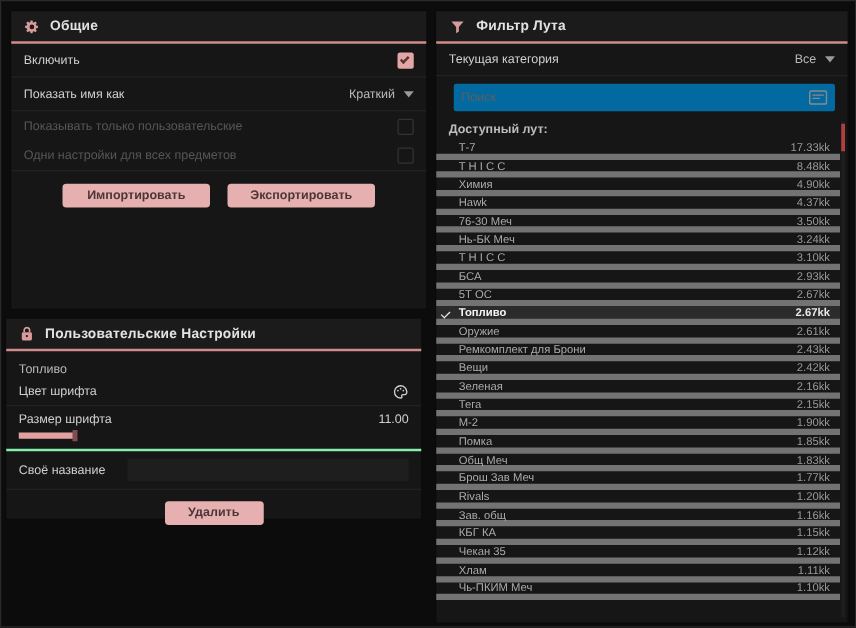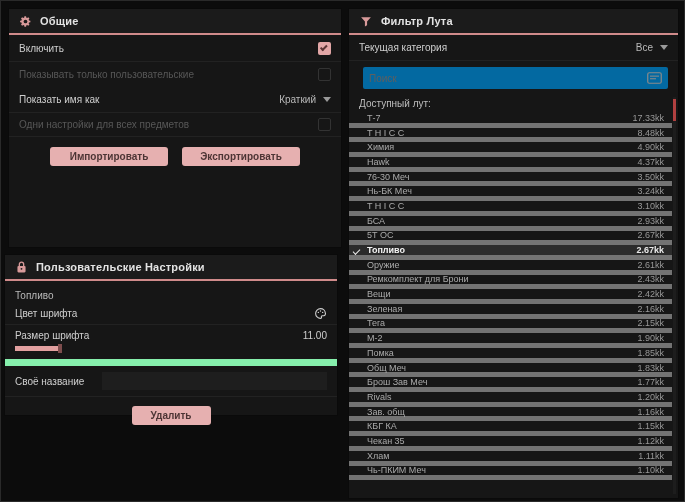--- a/index.html
+++ b/index.html
@@ -76,21 +76,21 @@
     border:none; border-radius:3px;
     padding:4px 0; width:118px;
     font-family:"Liberation Sans", sans-serif;
     cursor:pointer;
   }
 
   .item-label { font-size:10px; color:#b9b9b9; padding:9px 10px 2px 10px; }
 
   .slider-row {
     padding:5px 10px 8px 10px;
-    border-bottom:7px solid #86efac;
+    border-bottom:2px solid #86efac;
     text-align:right;
   }
   .slider-head { display:flex; justify-content:space-between; font-size:10px; color:#cfcfcf; }
   .slider-track {
     margin-top:5px;
     width:46px; height:5px; background:#e2a0a0;
     position:relative; cursor:pointer;
   }
   .slider-thumb {
     position:absolute; right:-1px; top:-2px;
@@ -120,21 +120,21 @@
     display:flex; align-items:center;
     padding:0 6px;
   }
   .search-input {
     flex:1; background:transparent; border:none; outline:none;
     color:#bbbbbb; font-size:10px;
     font-family:"Liberation Sans", sans-serif;
   }
   .search-input::placeholder { color:#5f5f5f; }
 
-  .section-label { font-size:10px; color:#bdbdbd; padding:5px 10px 4px 10px; }
+  .section-label { font-size:10px; color:#bdbdbd; padding:5px 10px 4px 10px;font-weight:bold; }
 
   .loot-list { position:relative; margin-right:6px; }
   .loot-row {
     height:14.7px;
     display:flex; align-items:center; justify-content:space-between;
     padding:0 8px 0 18px;
     border-bottom:5px solid #737373;
     font-size:9px; color:#ababab;
     position:relative;
     cursor:pointer;
@@ -177,31 +177,31 @@
     <span class="panel-title">Общие</span>
   </div>
 
   <div class="row" style="height:27px">
     <span>Включить</span>
     <span class="checkbox">
         <span class="tick"></span>
       </span>
   </div>
 
-  <div class="row disabled noline">
-    <span>Показывать только пользовательские</span>
-    <span class="checkbox off"></span>
-  </div>
-
   <div class="row" style="height:27px">
     <span>Показать имя как</span>
     <span class="dropdown">
       <span>Краткий</span>
       <span class="chev"></span>
     </span>
+  </div>
+
+  <div class="row disabled noline">
+    <span>Показывать только пользовательские</span>
+    <span class="checkbox off"></span>
   </div>
 
   <div class="row disabled">
     <span>Одни настройки для всех предметов</span>
     <span class="checkbox off"></span>
   </div>
 
   <div class="btn-row">
     <button class="pill-btn">Импортировать</button>
     <button class="pill-btn">Экспортировать</button>

